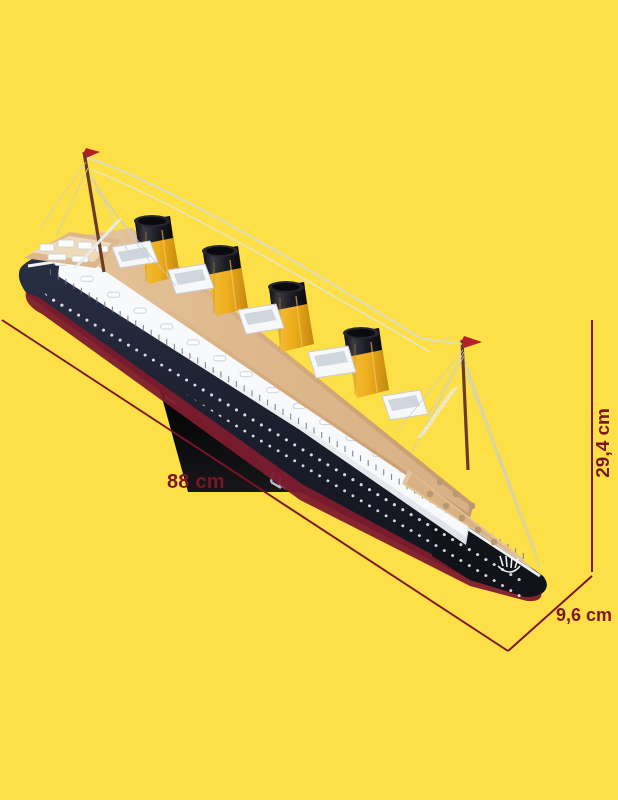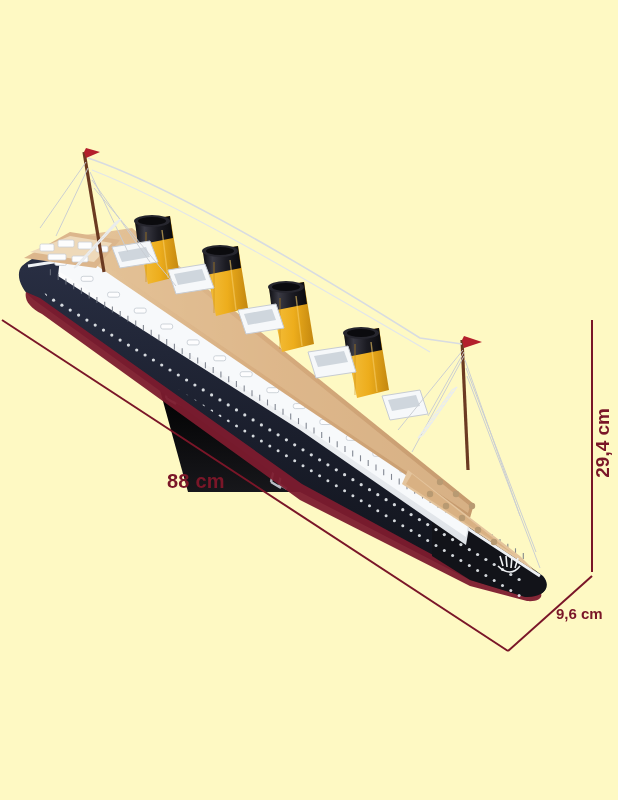--- a/index.html
+++ b/index.html
@@ -1,29 +1,29 @@
 <!DOCTYPE html>
 <html><head>
 <meta charset="utf-8">
 <style>
   html,body{margin:0;padding:0;background:#ffffff;}
   body{width:618px;height:800px;position:relative;overflow:hidden;
        font-family:"Liberation Sans",sans-serif;}
 
-  #stage{position:absolute;inset:0;width:618px;height:800px;background:#fef9c3;}
+  #stage{position:absolute;inset:0;width:618px;height:800px;background:#fde047;}
 
   
   .dim-svg{position:absolute;left:0;top:0;width:618px;height:800px;}
 
   .dim-label{position:absolute;color:#7a1628;font-weight:bold;
              font-family:"Liberation Sans",sans-serif;white-space:nowrap;}
   #label-length{left:167px;top:470px;font-size:20px;letter-spacing:.2px;}
   #label-height{left:592px;top:408px;font-size:19px;
                 transform-origin:left top;transform:rotate(-90deg) translate(-100%,0);}
-  #label-width{left:556px;top:605px;font-size:15px;}
+  #label-width{left:556px;top:605px;font-size:18px;}
 
   
   .ship-svg{position:absolute;left:0;top:0;width:618px;height:800px;}
 </style>
 </head>
 <body>
 
 <div id="stage">
 
   <svg class="ship-svg" viewBox="0 0 618 800">

